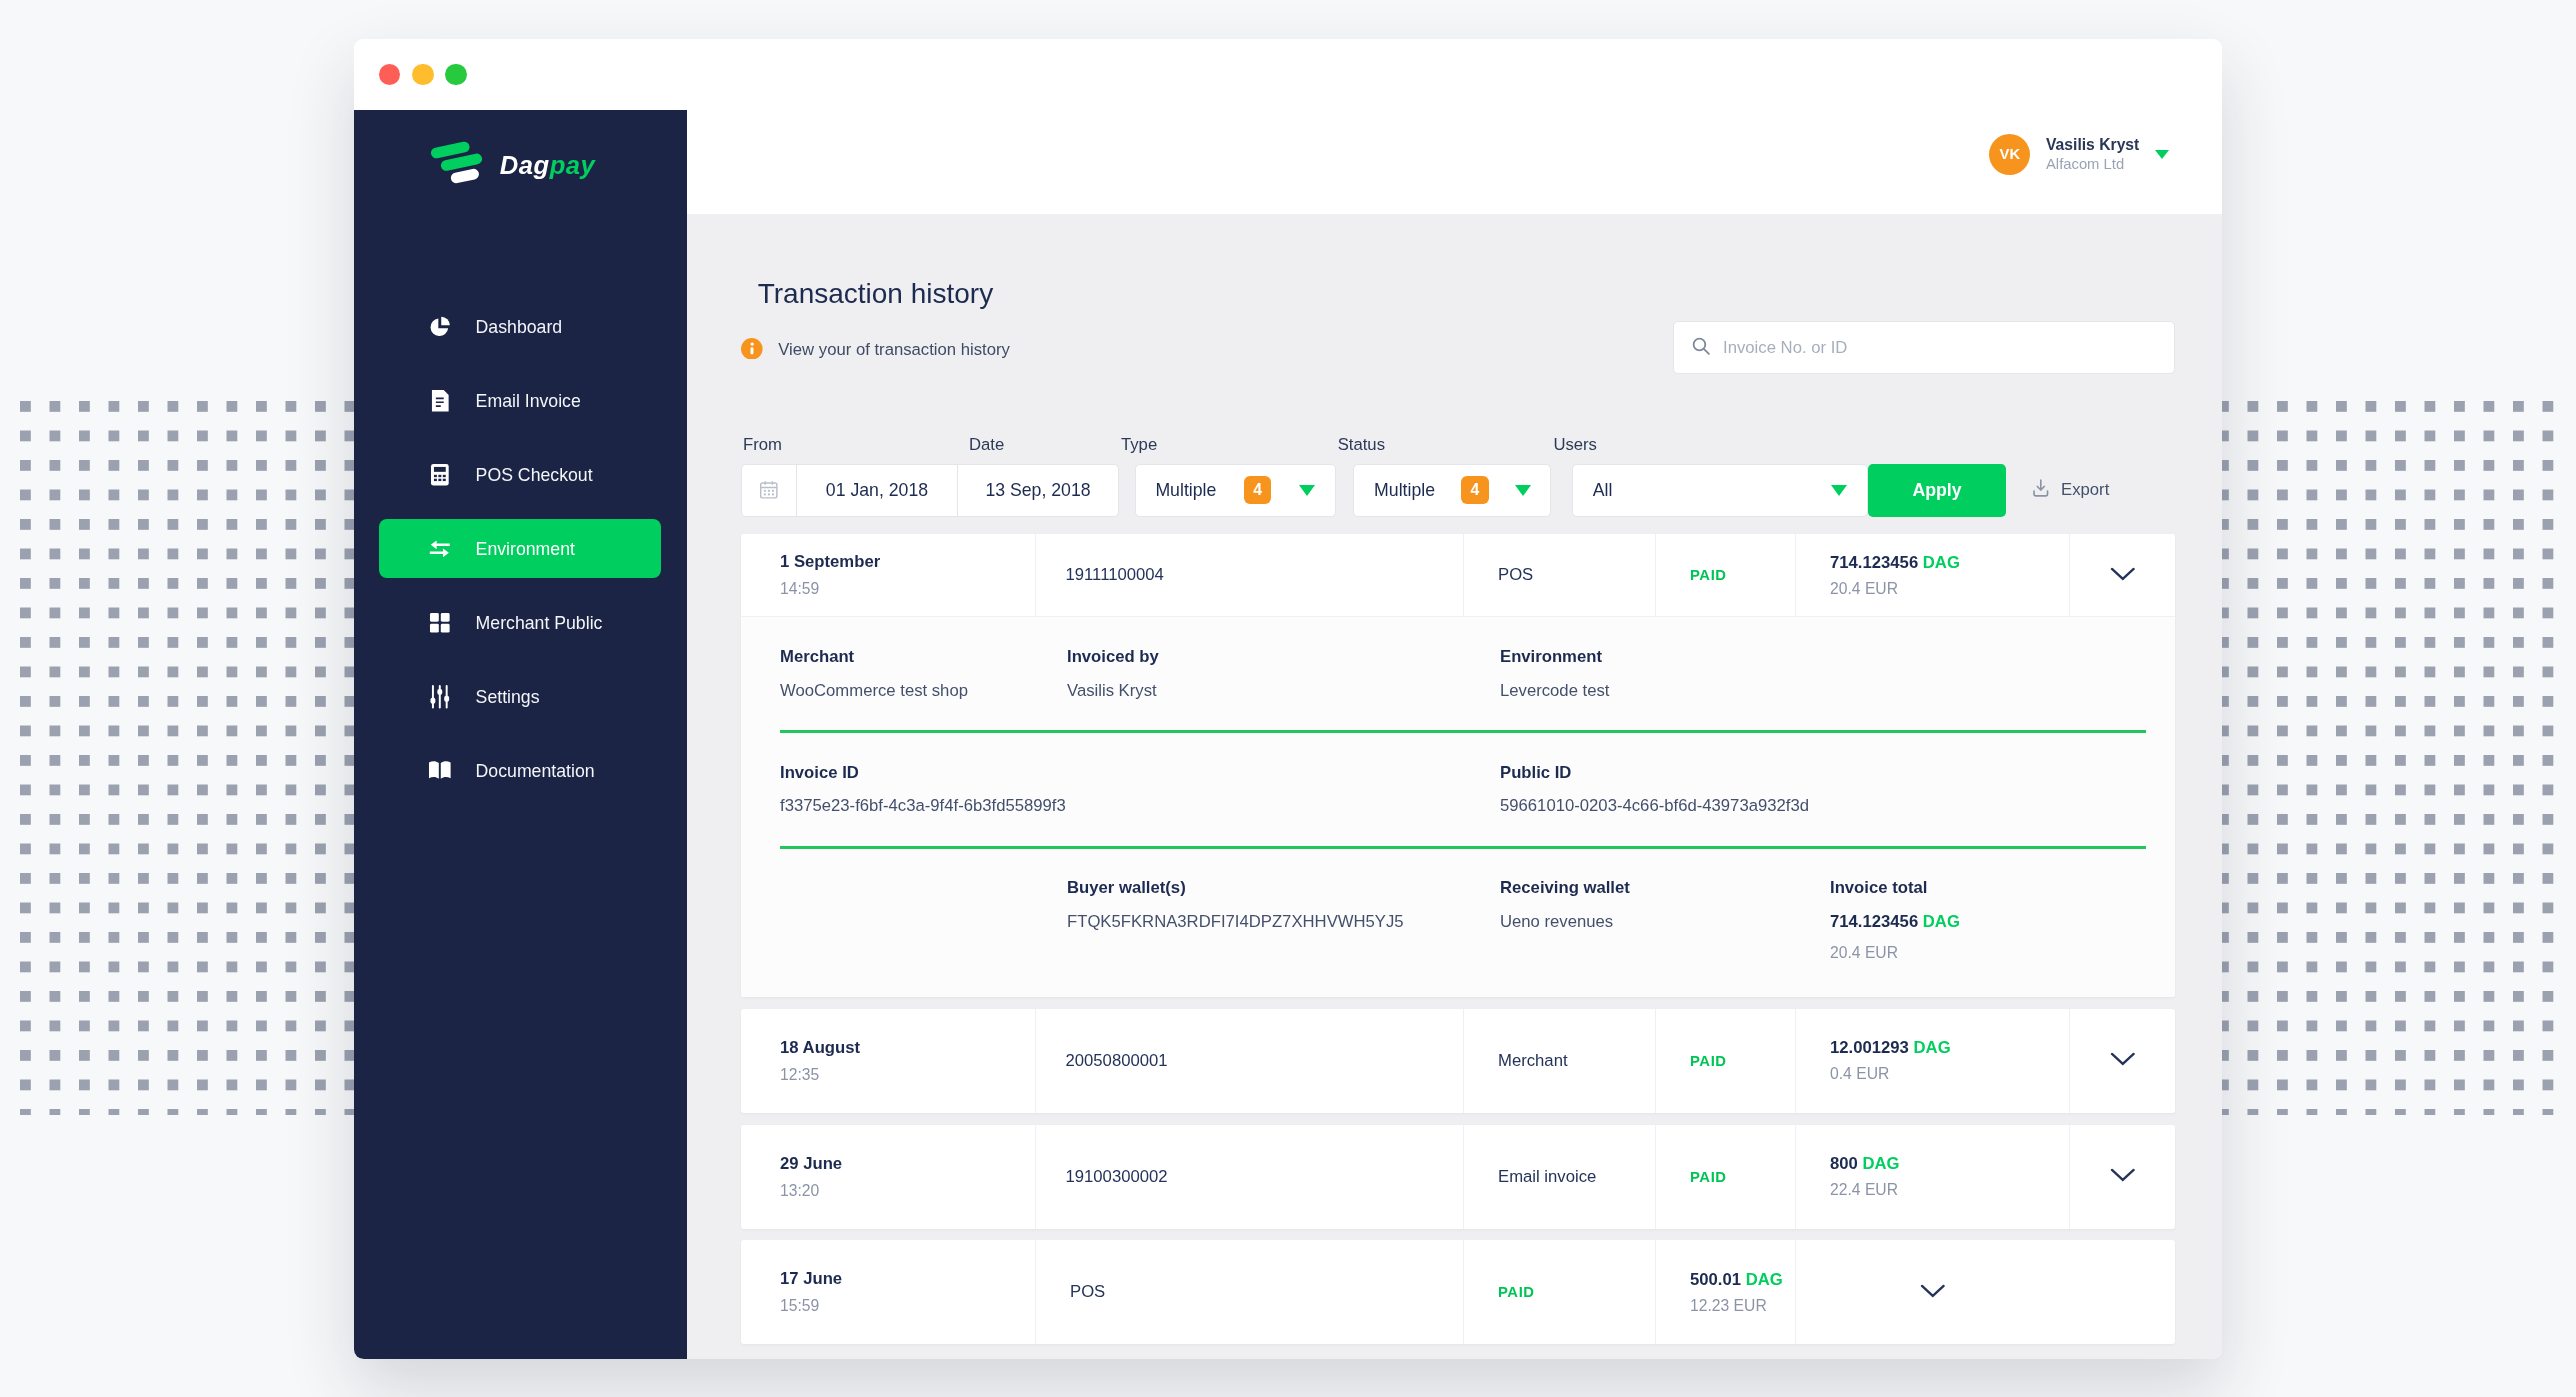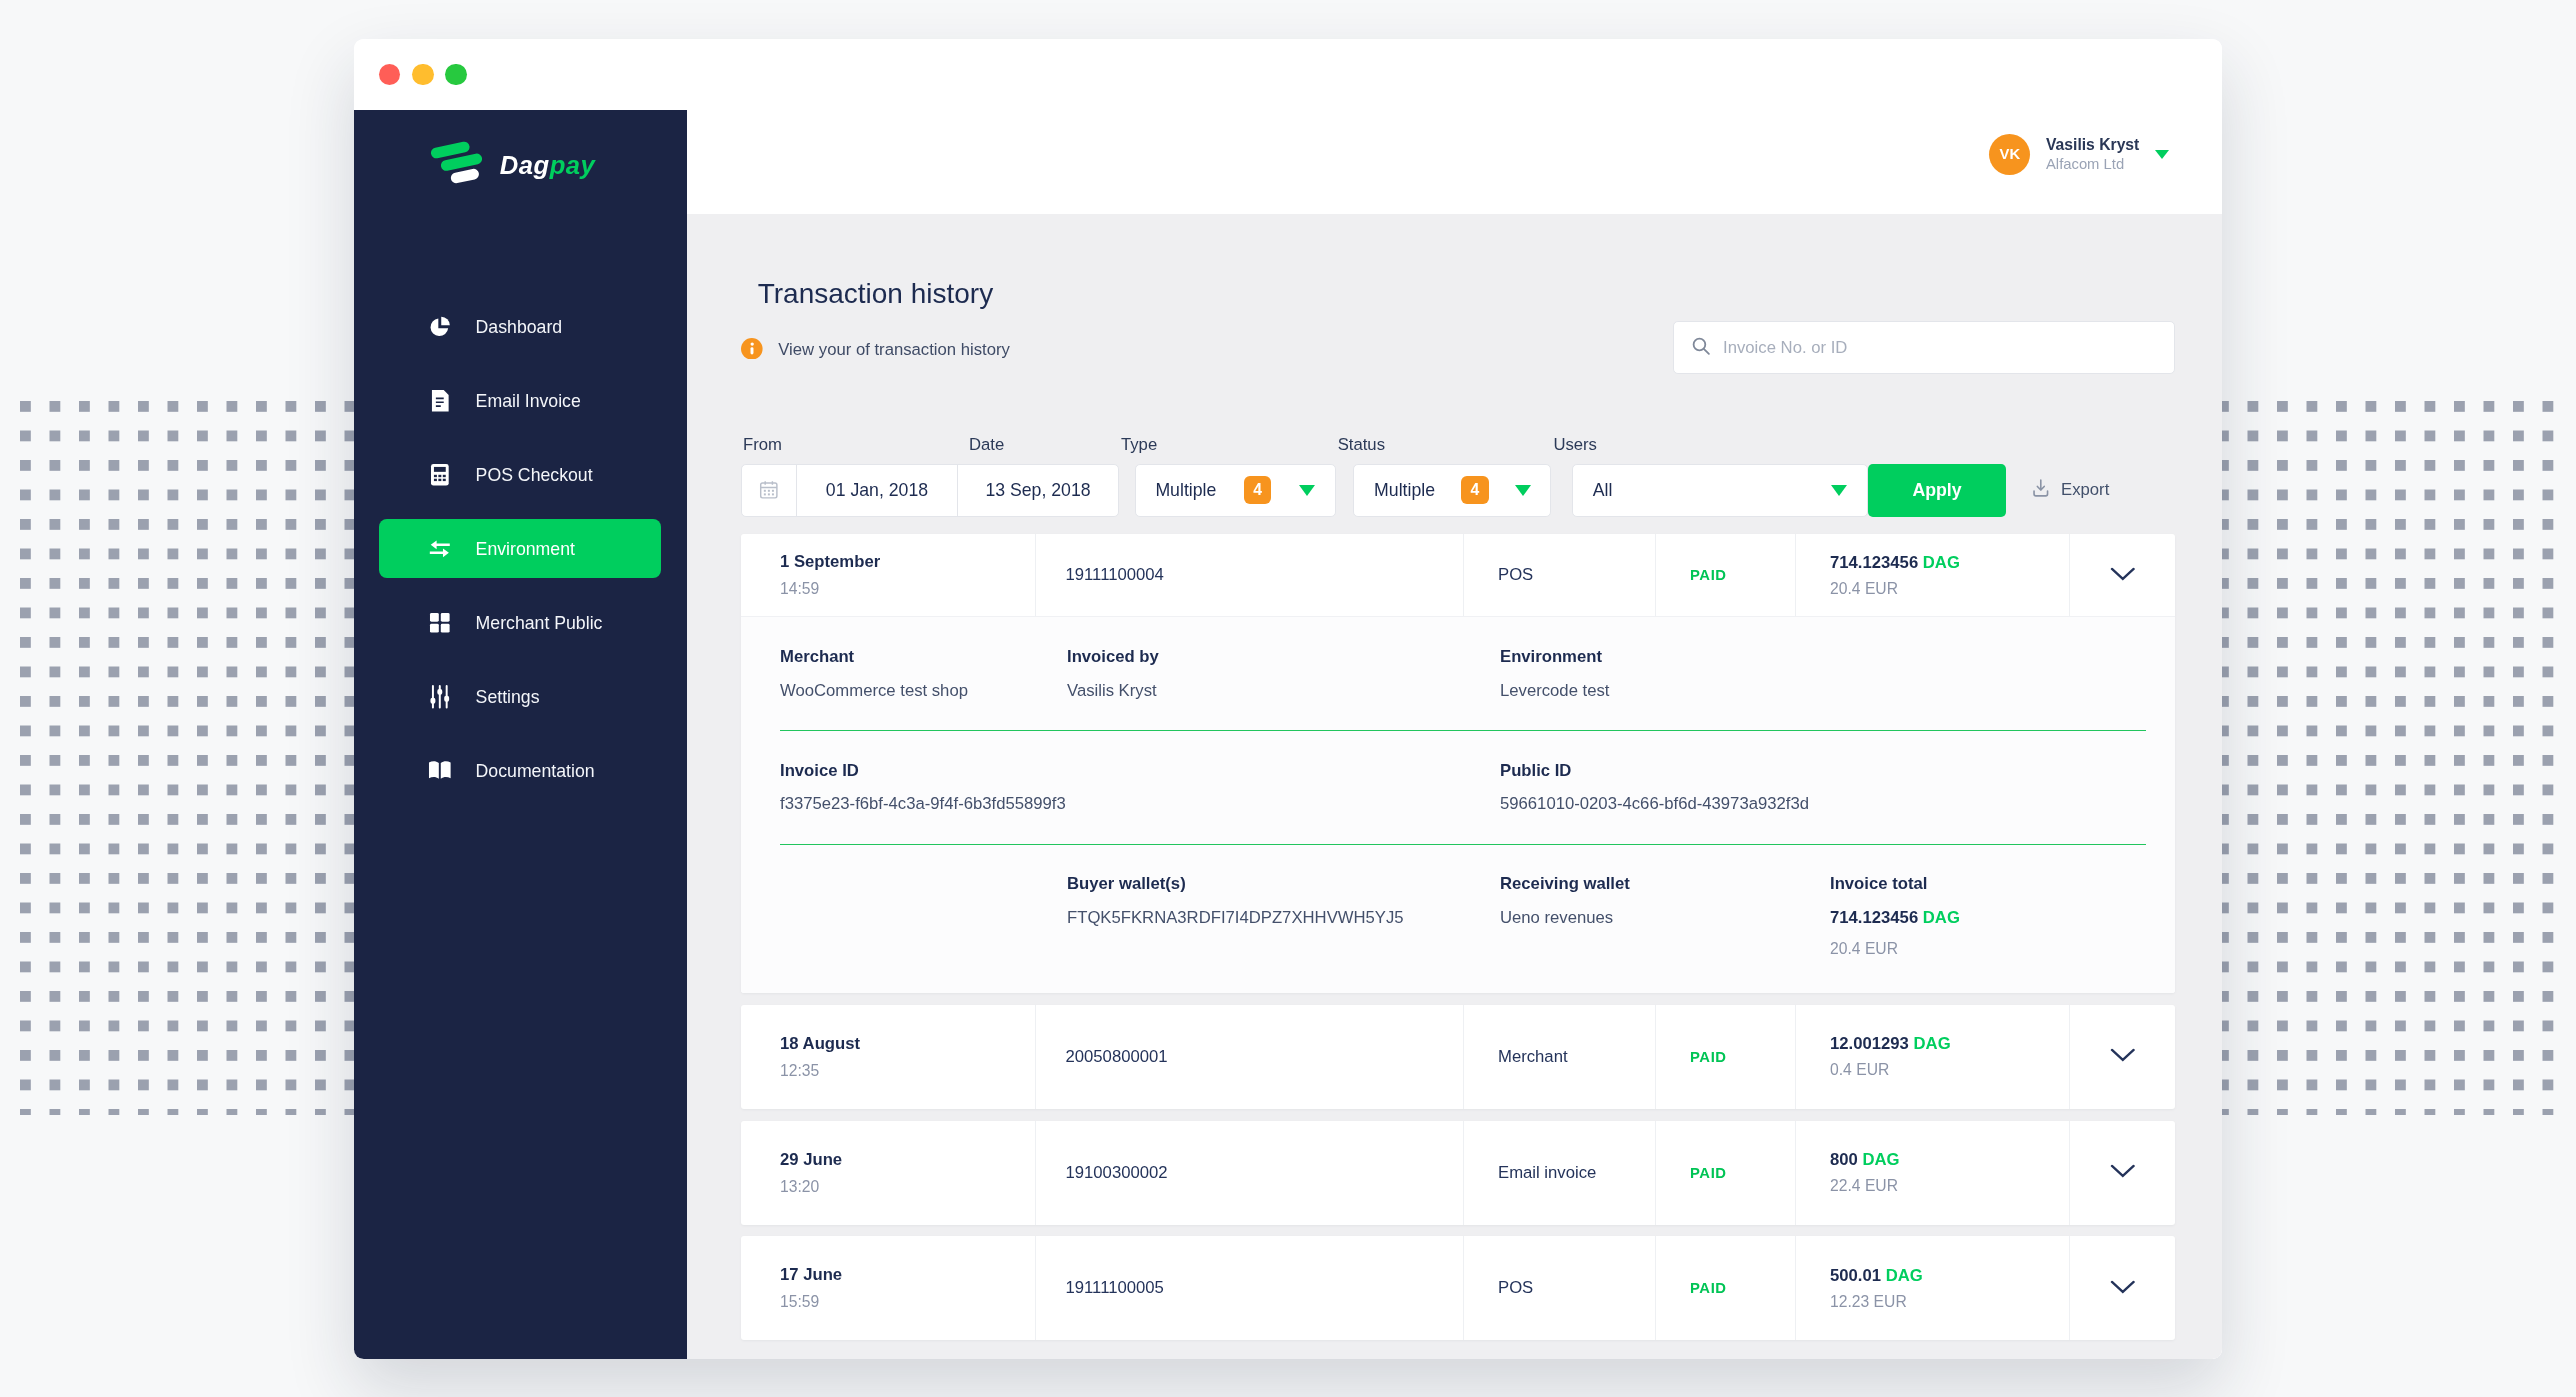--- a/index.html
+++ b/index.html
@@ -147,21 +147,21 @@
   .rstatus{font-size:14.8px;font-weight:700;color:var(--paid);letter-spacing:0.6px;}
   .ramount1{font-size:16.7px;font-weight:700;color:var(--navy);}
   .ramount1 .dag{color:var(--green);}
   .ramount2{font-size:15.7px;color:var(--grey-text);margin-top:6.9px;}
   .chev-btn{background:none;border:none;cursor:pointer;padding:9.8px;}
 
   
   .detail{background:#fcfcfd;padding:0 29.5px 0 39px;border-radius:0 0 3px 3px;}
   .dgrid{display:grid;grid-template-columns:287px 433px 330px auto;}
   .dsec{padding:29.5px 0 29.5px 0;}
-  .dsec + .dsec{border-top:1px solid #22c55e;}
+  .dsec + .dsec{border-top:3px solid #22c55e;}
   .dlabel{font-size:16.7px;font-weight:700;color:var(--navy);}
   .dvalue{font-size:16.7px;color:var(--value-text);margin-top:13.8px;}
   .dtotal1{font-size:16.7px;font-weight:700;color:var(--navy);margin-top:13.8px;}
   .dtotal1 .dag{color:var(--green);}
   .dtotal2{font-size:15.7px;color:var(--grey-text);margin-top:11.8px;}
 </style>
 </head>
 <body>
 
 <div class="dots dots-left"></div>
@@ -511,23 +511,20 @@
             </div>
           </div>
         </div>
 
         <div class="row-card">
           <div class="trow">
             <div class="rc c1">
               <span class="rdate">17 June</span>
               <span class="rtime">15:59</span>
             </div>
-            <div class="rc c2">
-              <span class="rinvoice">19111100005</span>
-            </div>
             <div class="rc c3">
               <span class="rtype">POS</span>
             </div>
             <div class="rc c4">
               <span class="rstatus">PAID</span>
             </div>
             <div class="rc c5">
               <span class="ramount1"><span>500.01</span> <span class="dag">DAG</span></span>
               <span class="ramount2">12.23 EUR</span>
             </div>

